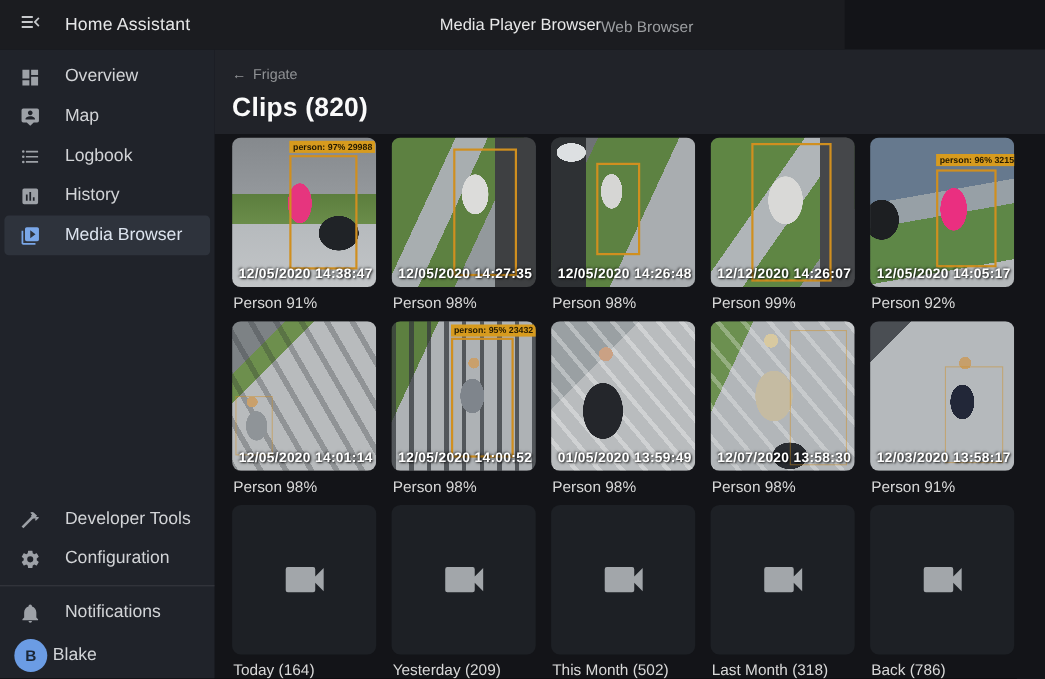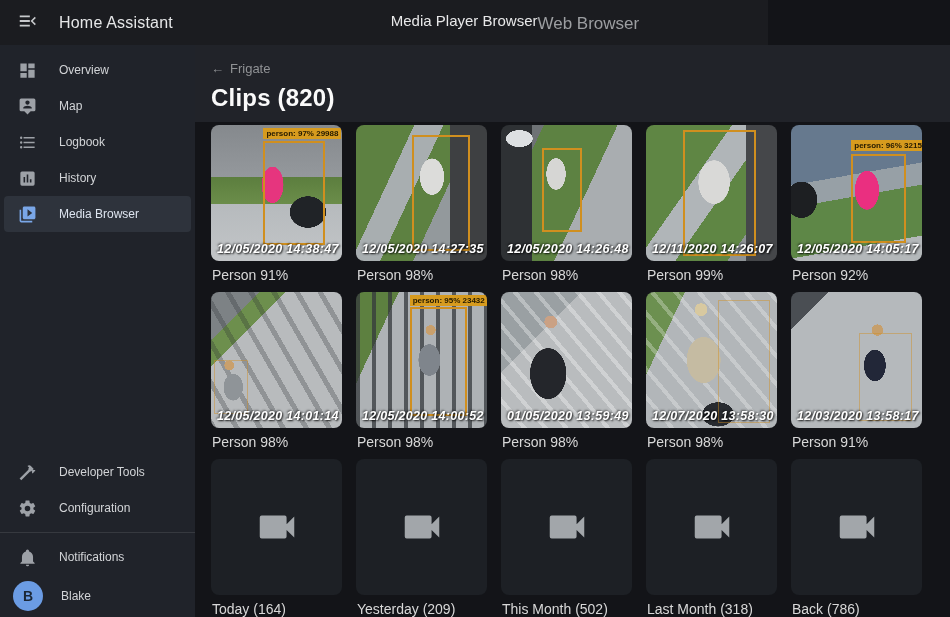--- a/index.html
+++ b/index.html
@@ -8,48 +8,48 @@
   #app { position:relative; width:950px; height:617px; overflow:hidden; background:#131418; color:#e1e1e1; }
 
   
   #topbar { position:absolute; top:0; left:0; width:768px; height:45px; background:#1b1c20; display:flex; align-items:center; z-index:5; }
   #topbar-left { width:195px; height:100%; display:flex; align-items:center; padding-left:16px; }
   .menu-btn { width:24px; height:24px; display:flex; align-items:center; justify-content:center; cursor:pointer; }
   .menu-btn svg { width:22px; height:22px; fill:#c7c9cc; }
   #ha-title { margin-left:19px; font-size:16px; color:#e6e7e8; letter-spacing:.2px; }
   #topbar-mid { flex:1; padding-left:67px; display:flex; justify-content:center; }
   #mp-title { font-size:15px; color:#e8e8e9; }
-  #mp-subtitle { font-size:17px; color:#9c9ea1; margin-top:2px; }
+  #mp-subtitle { font-size:14px; color:#9c9ea1; margin-top:2px; }
   #choose-player { margin-right:16px; font-size:12px; font-weight:bold; letter-spacing:1.1px; color:#cbcccd; background:none; border:none; cursor:pointer; font-family:inherit; padding:8px 6px; }
 
   
   #sidebar { position:absolute; top:45px; left:0; width:195px; height:572px; background:#20232a; display:flex; flex-direction:column; padding-top:7px; z-index:4; }
   .sb-item { height:36px; margin:0 4px; border-radius:4px; display:flex; align-items:center; padding-left:13px; cursor:pointer; }
   .sb-item .sb-icon { width:20px; height:20px; display:flex; align-items:center; justify-content:center; }
   .sb-item .sb-icon svg { width:19px; height:19px; fill:#9da1a7; }
-  .sb-item .sb-label { margin-left:22px; font-size:12px; color:#d2d4d7; }
+  .sb-item .sb-label { margin-left:22px; font-size:16px; color:#d2d4d7; }
   .sb-item.selected { background:#2e333c; }
   .sb-item.selected .sb-icon svg { fill:#7aa7e8; }
   .sb-item.selected .sb-label { color:#dde4ef; }
   #sb-spacer { flex:1; }
   #sb-divider { height:1px; background:#36393f; margin:6px 0 6px 0; }
   .avatar { width:30px; height:30px; border-radius:50%; background:#6b9ce4; color:#1b2736; font-size:14px; font-weight:bold; display:flex; align-items:center; justify-content:center; margin-left:-4px; }
   .sb-user { height:42px; }
-  .sb-user .sb-label { margin-left:18px; }
+  .sb-user .sb-label { margin-left:5px; }
 
   
   #content { position:absolute; top:45px; left:195px; width:755px; height:572px; }
   #content-header { height:77px; background:#212329; padding:14px 16px 0 16px; }
   #breadcrumb { display:inline-flex; align-items:center; gap:6px; font-size:13px; color:#909295; cursor:pointer; }
   #page-title { margin-top:7px; font-size:24px; font-weight:bold; color:#fafafa; letter-spacing:.2px; }
   #media-grid { padding:3px 16px 0 16px; background:#131418; height:495px; display:grid; grid-template-columns:repeat(5,131px); column-gap:14px; align-content:start; }
   .cell { width:131px; }
   .thumb { position:relative; width:131px; height:136px; border-radius:8px; overflow:hidden; cursor:pointer; background:#2a2d31; }
   .caption { margin:6px 0 9px 1px; font-size:14px; color:#d8d8d8; white-space:nowrap; }
-  .ts { position:absolute; left:6px; bottom:5px; font-size:12.5px; font-weight:800; color:#fff; letter-spacing:.3px; text-shadow:1px 1px 2px rgba(0,0,0,.9), -1px -1px 2px rgba(0,0,0,.5); white-space:nowrap;font-style:italic; }
+  .ts { position:absolute; left:6px; bottom:5px; font-size:12.5px; font-weight:800; color:#fff; letter-spacing:.3px; text-shadow:1px 1px 2px rgba(0,0,0,.9), -1px -1px 2px rgba(0,0,0,.5); white-space:nowrap; }
   .dbox { position:absolute; border:2px solid #d08f1f; }
   .dbox.faint { opacity:.45; border-width:1px; }
   .dlabel { position:absolute; background:#d79b1e; color:#241a00; font-size:8px; font-weight:bold; padding:1px 3px; white-space:nowrap; }
   .folder { position:relative; width:131px; height:136px; border-radius:8px; background:#1d2025; display:flex; align-items:center; justify-content:center; cursor:pointer; }
   .folder svg { width:46px; height:46px; fill:#a2a6aa; }
 
   
   .t1{background:
     radial-gradient(ellipse 18px 30px at 47% 44%, #e6357e 60%, rgba(0,0,0,0) 61%),
     radial-gradient(ellipse 30px 26px at 74% 64%, #202327 60%, rgba(0,0,0,0) 61%),
@@ -224,21 +224,21 @@
         <div class="cell">
           <div class="thumb t3">
             <div class="dbox" style="left: 31%; top: 17%; width: 31%; height: 62%;"></div>
             <div class="ts">12/05/2020 14:26:48</div>
           </div>
           <div class="caption">Person 98%</div>
         </div>
         <div class="cell">
           <div class="thumb t4">
             <div class="dbox" style="left: 28%; top: 4%; width: 56%; height: 92%;"></div>
-            <div class="ts">12/11/2020 14:26:07</div>
+            <div class="ts">12/12/2020 14:26:07</div>
           </div>
           <div class="caption">Person 99%</div>
         </div>
         <div class="cell">
           <div class="thumb t5">
             <div class="dbox" style="left: 46%; top: 21%; width: 42%; height: 66%;"></div>
             <div class="dlabel" style="left: 46%; top: 11%;">person: 96% 32154</div>
             <div class="ts">12/05/2020 14:05:17</div>
           </div>
           <div class="caption">Person 92%</div>

